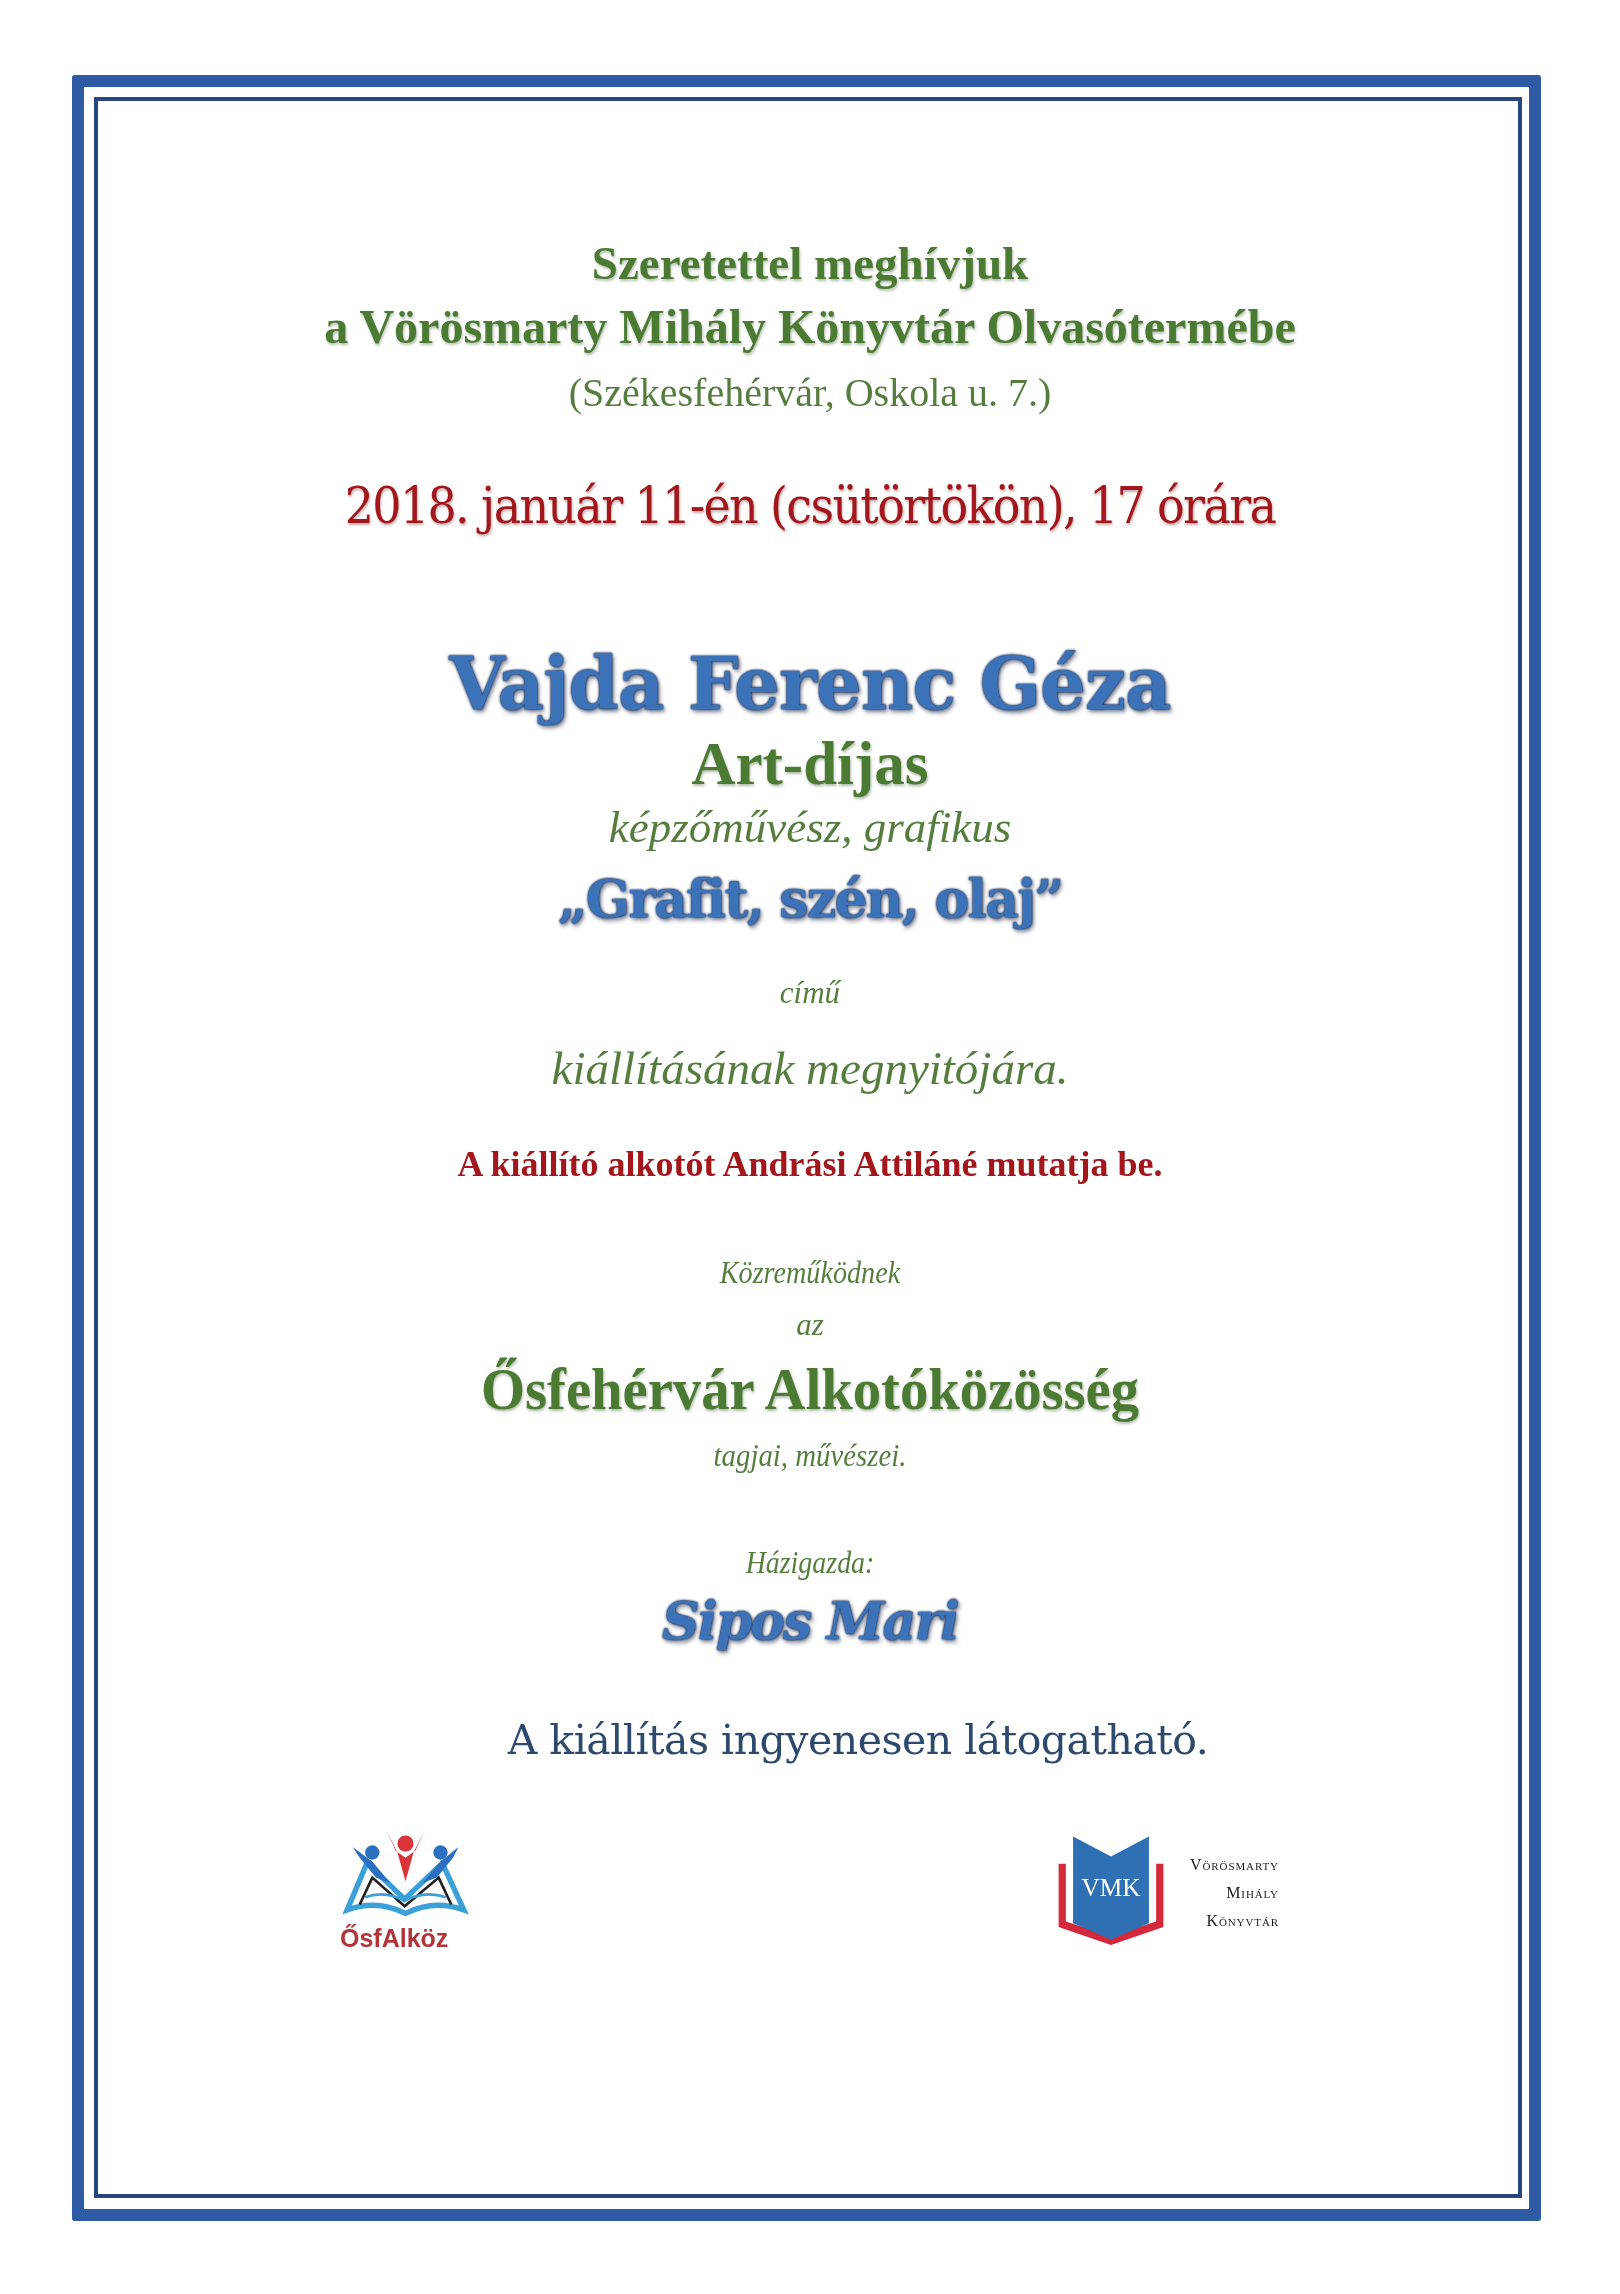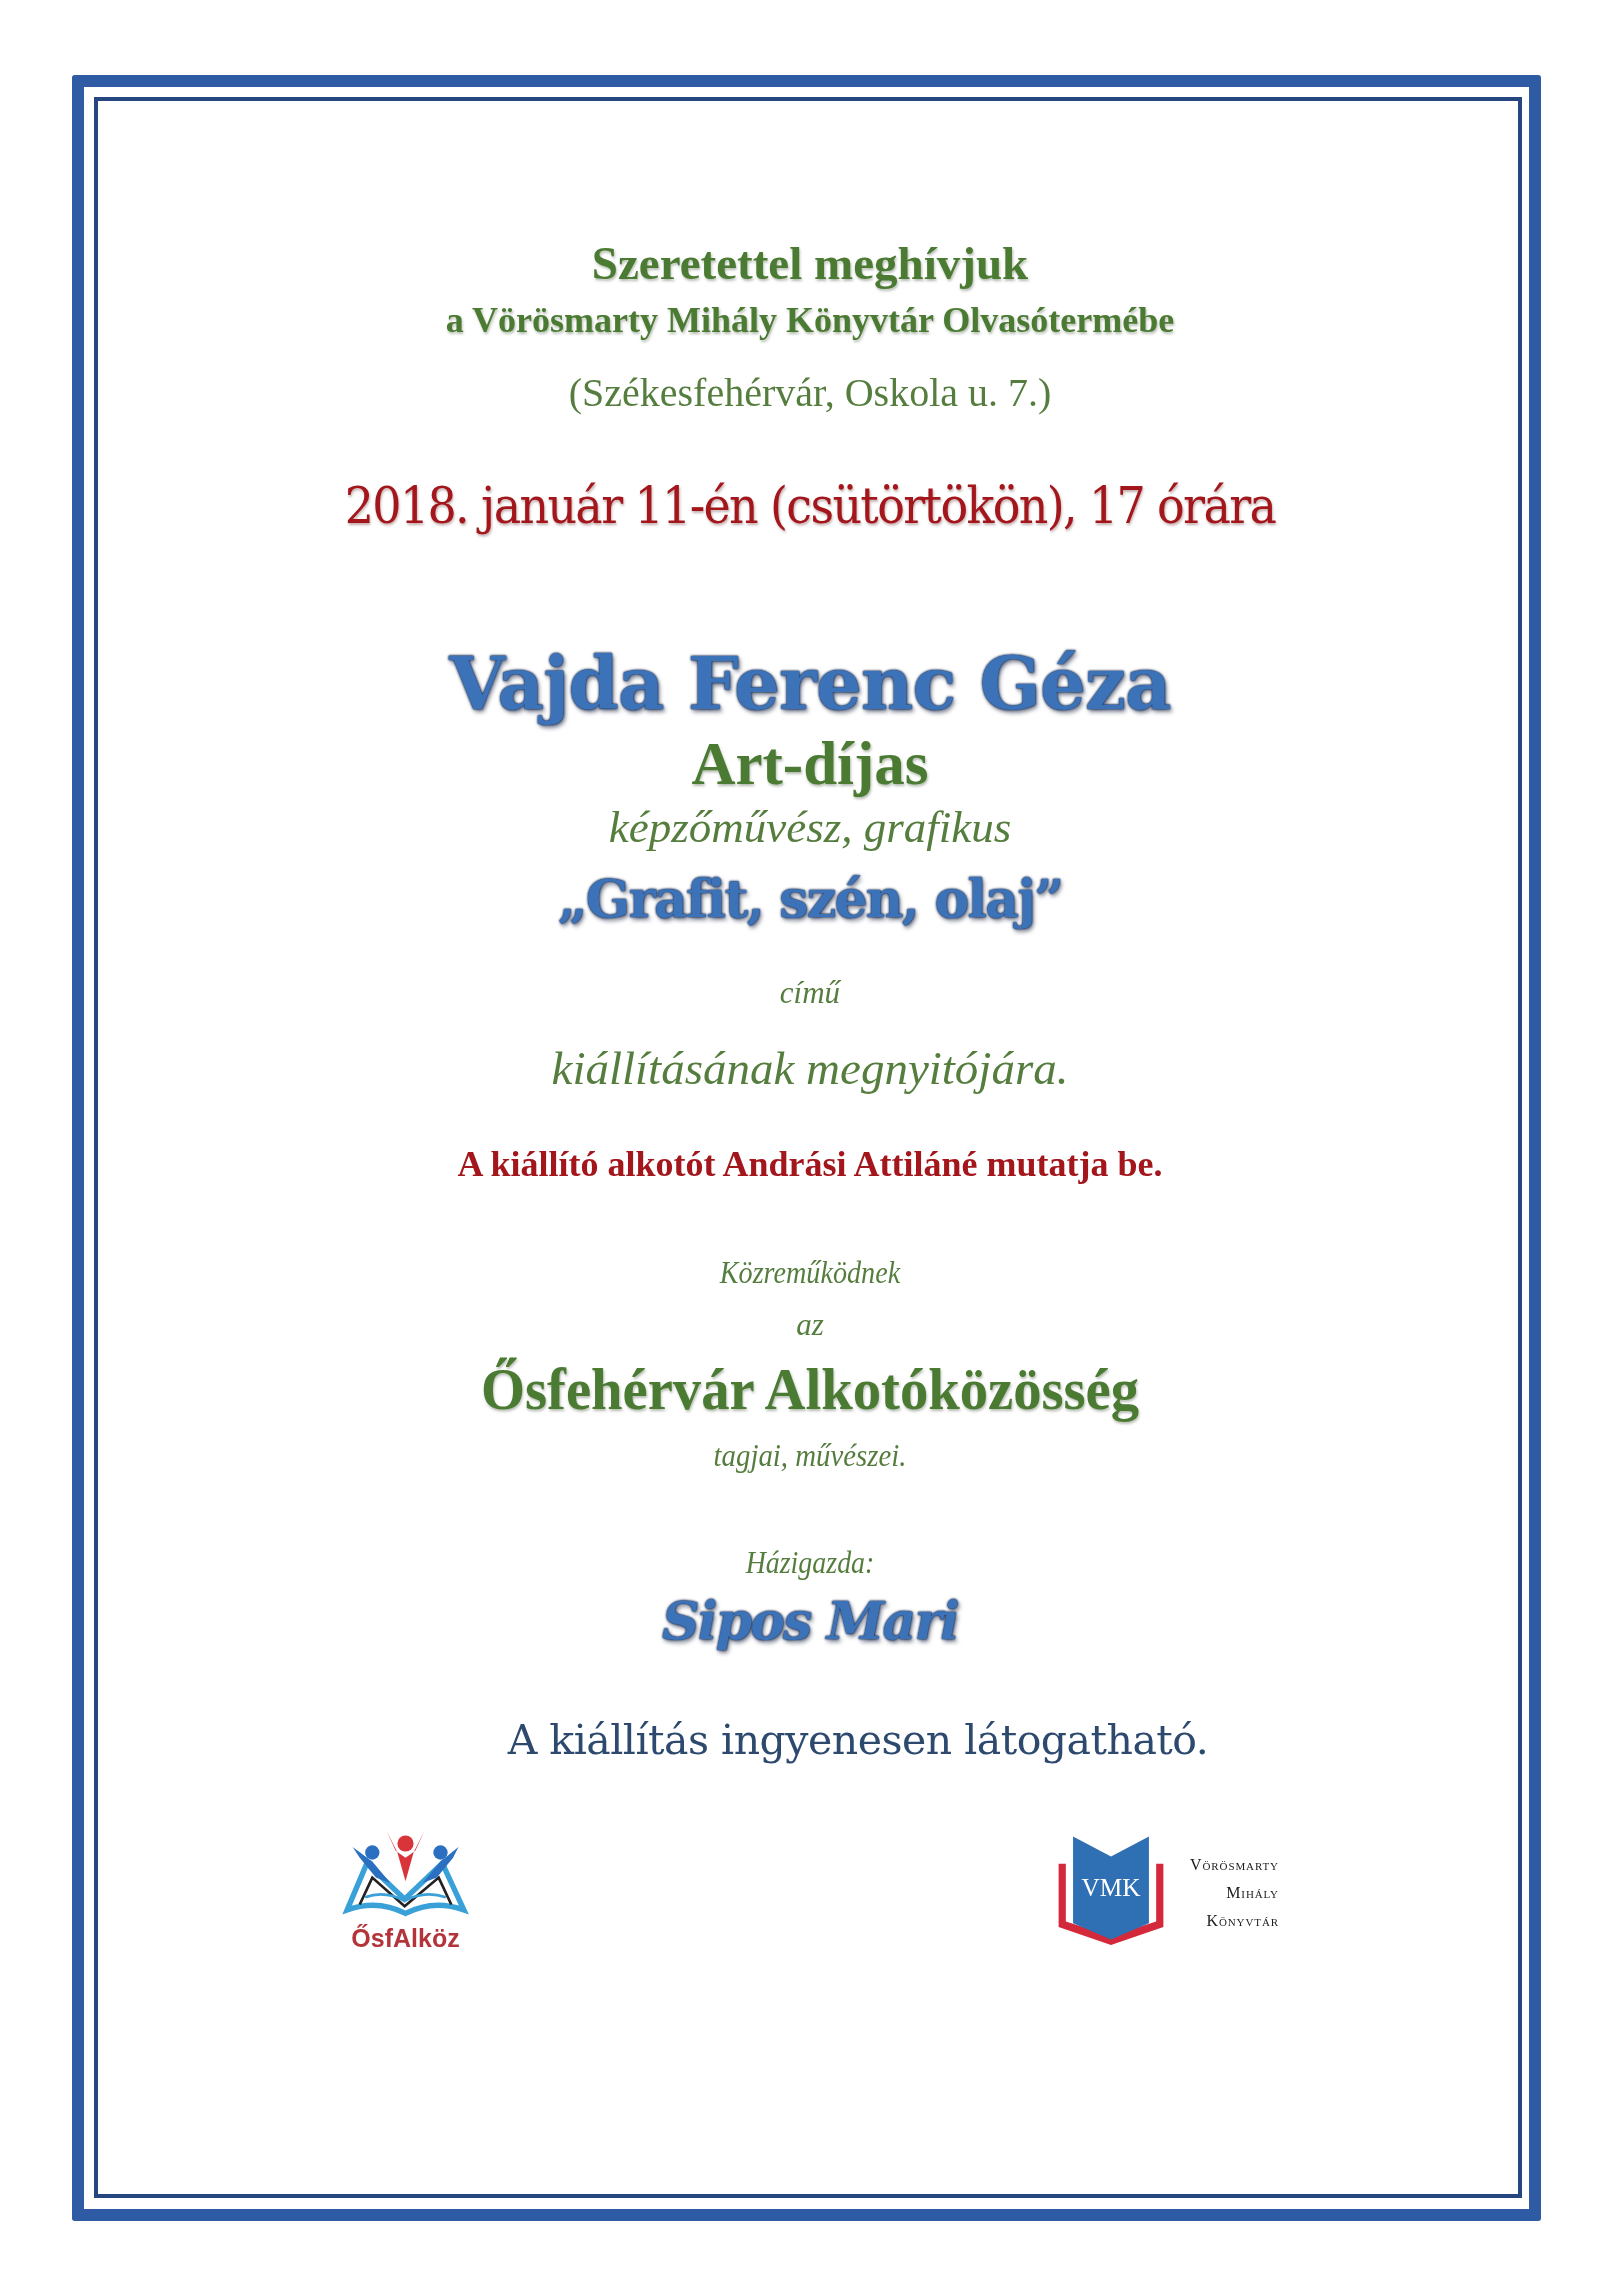--- a/index.html
+++ b/index.html
@@ -16,40 +16,40 @@
   .green { color: #4b7a32; }
   .green-soft { color: #557d3e; }
   .red { color: #a3171c; }
   .navy { color: #2d4a6e; }
   .blue-fx { color: #3b72b8; font-weight: bold;
              text-shadow: 0 0 1.8px #1b2f55, 0 0 2.7px #1b2f55, 1.8px 2.7px 4.5px rgba(20,30,60,.55); }
   .green-shadow { text-shadow: 0.9px 1.8px 2.7px rgba(40,60,30,.35); }
   .red-shadow { text-shadow: 0.9px 1.8px 2.7px rgba(80,20,20,.35); }
 
   .l-greeting { top: 236px; font-size: 47px; font-weight: bold; }
-  .l-venue { top: 299px; font-size: 36px; font-weight: bold; }
+  .l-venue { top: 299px; font-size: 48px; font-weight: bold; }
   .l-address { top: 369px; font-size: 40px; }
   .l-date { top: 477px; font-size: 50px; font-family: "DejaVu Serif", serif; letter-spacing: -1.8px; transform: scaleX(0.92); }
   .l-artist { top: 641px; font-size: 72px; font-family: "DejaVu Serif", serif; letter-spacing: -0.9px; }
   .l-award { top: 729px; font-size: 61px; font-weight: bold; }
   .l-profession { top: 801px; font-size: 45px; font-style: italic; }
   .l-title { top: 868px; font-size: 52px; font-family: "DejaVu Serif", serif; letter-spacing: -1.8px; }
   .l-titled { top: 947px; font-size: 31px; font-style: italic; margin-top: 28px; }
   .l-opening { top: 1041px; font-size: 47px; font-style: italic; }
   .l-presenter { top: 1143px; font-size: 36px; font-weight: bold; }
   .l-coop1 { top: 1254px; font-size: 32px; font-style: italic; transform: scaleX(0.88); }
   .l-coop2 { top: 1307px; font-size: 31px; font-style: italic; }
   .l-group { top: 1355px; font-size: 59px; font-weight: bold; transform: scaleX(0.96); }
   .l-members { top: 1437px; font-size: 32px; font-style: italic; transform: scaleX(0.9); }
   .l-host-label { top: 1545px; font-size: 31px; font-style: italic; transform: scaleX(0.9); }
   .l-host { top: 1590px; font-size: 52px; font-style: italic; font-family: "DejaVu Serif", serif; letter-spacing: -1.8px; }
   .l-free { top: 1716px; font-size: 41px; font-family: "DejaVu Serif", serif; letter-spacing: -0.5px; padding-left: 48px; }
 
   .logo-left { position: absolute; left: 340px; top: 1827px; width: 131px; height: 126px; }
-  .logo-left-text { position: absolute; left: 0; bottom: 0; width: 131px; text-align: center;
+  .logo-left-text { position: absolute; left: 0; bottom: 0; width: 131px; 
                     font-family: "Liberation Sans", sans-serif; font-weight: bold; font-size: 25px; color: #b3343a; }
   .logo-right { position: absolute; left: 1055px; top: 1833px; width: 297px; height: 117px; text-align: right; }
   .vmk-icon { position: absolute; left: 0; top: 0; width: 112px; height: 112px; }
   .vmk-text { position: absolute; left: 135px; top: 18px; font-family: "Liberation Serif", serif;
               font-size: 16px; line-height: 28px; color: #1c1c1c; letter-spacing: 0.9px; font-variant: small-caps; }
 </style>
 </head>
 <body>
 
 <div class="frame-outer"></div>

